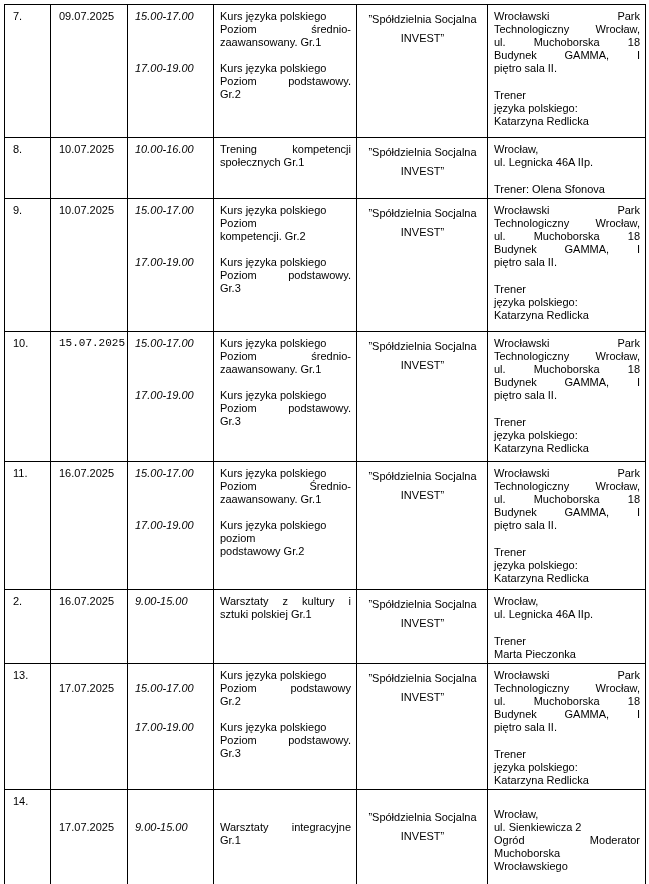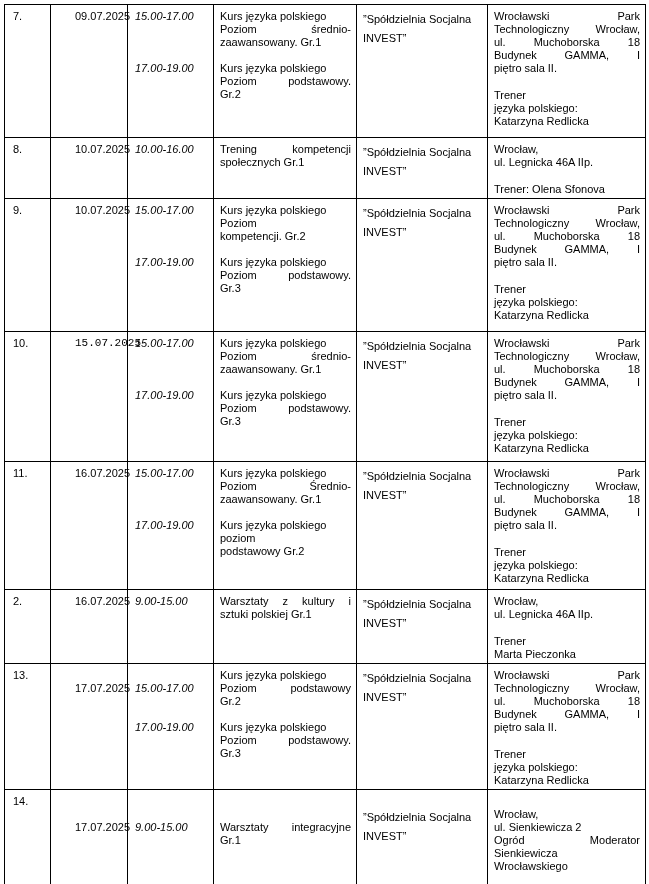--- a/index.html
+++ b/index.html
@@ -17,24 +17,24 @@
   }
   td {
     border:1.5px solid #000;
     vertical-align:top;
     padding:5px 5px 2px 6px;
     font-size:11px;
     line-height:13px;
     word-spacing:normal;
   }
   .c-no   { padding-left:8px; }
-  .c-date { padding-left:24px;margin-top:28px; }
+  .c-date { padding-left:8px;margin-top:28px; }
   .c-time { padding-left:7px;font-style:italic; }
   .c-act  { padding-right:5px; }
-  .c-org  { }
+  .c-org  { text-align:center; }
   .c-org div { line-height:19px; }
   .c-loc  { padding-left:6px; padding-right:5px; }
   .jl { text-align:justify; text-align-last:justify; }
   .desc-block + .desc-block { margin-top:13px; }
   .contact { margin-top:14px; }
 </style>
 </head>
 <body>
 
 <table class="sched">
@@ -328,21 +328,21 @@
           </div>
         </td>
         <td class="c-org">
           <div style="margin-top: 13px;">”Spółdzielnia Socjalna INVEST”</div>
         </td>
         <td class="c-loc" style="padding-top: 18px;">
           <div>
             <div>Wrocław,</div>
             <div>ul. Sienkiewicza 2</div>
             <div class="jl">Ogród Moderator</div>
-            <div>Sienkiewicza</div>
+            <div>Muchoborska</div>
             <div>Wrocławskiego</div>
           </div>
           <div class="contact">
             <div>Moderator/edukator</div>
           </div>
         </td>
       </tr>
     </tbody>
 </table>
 

